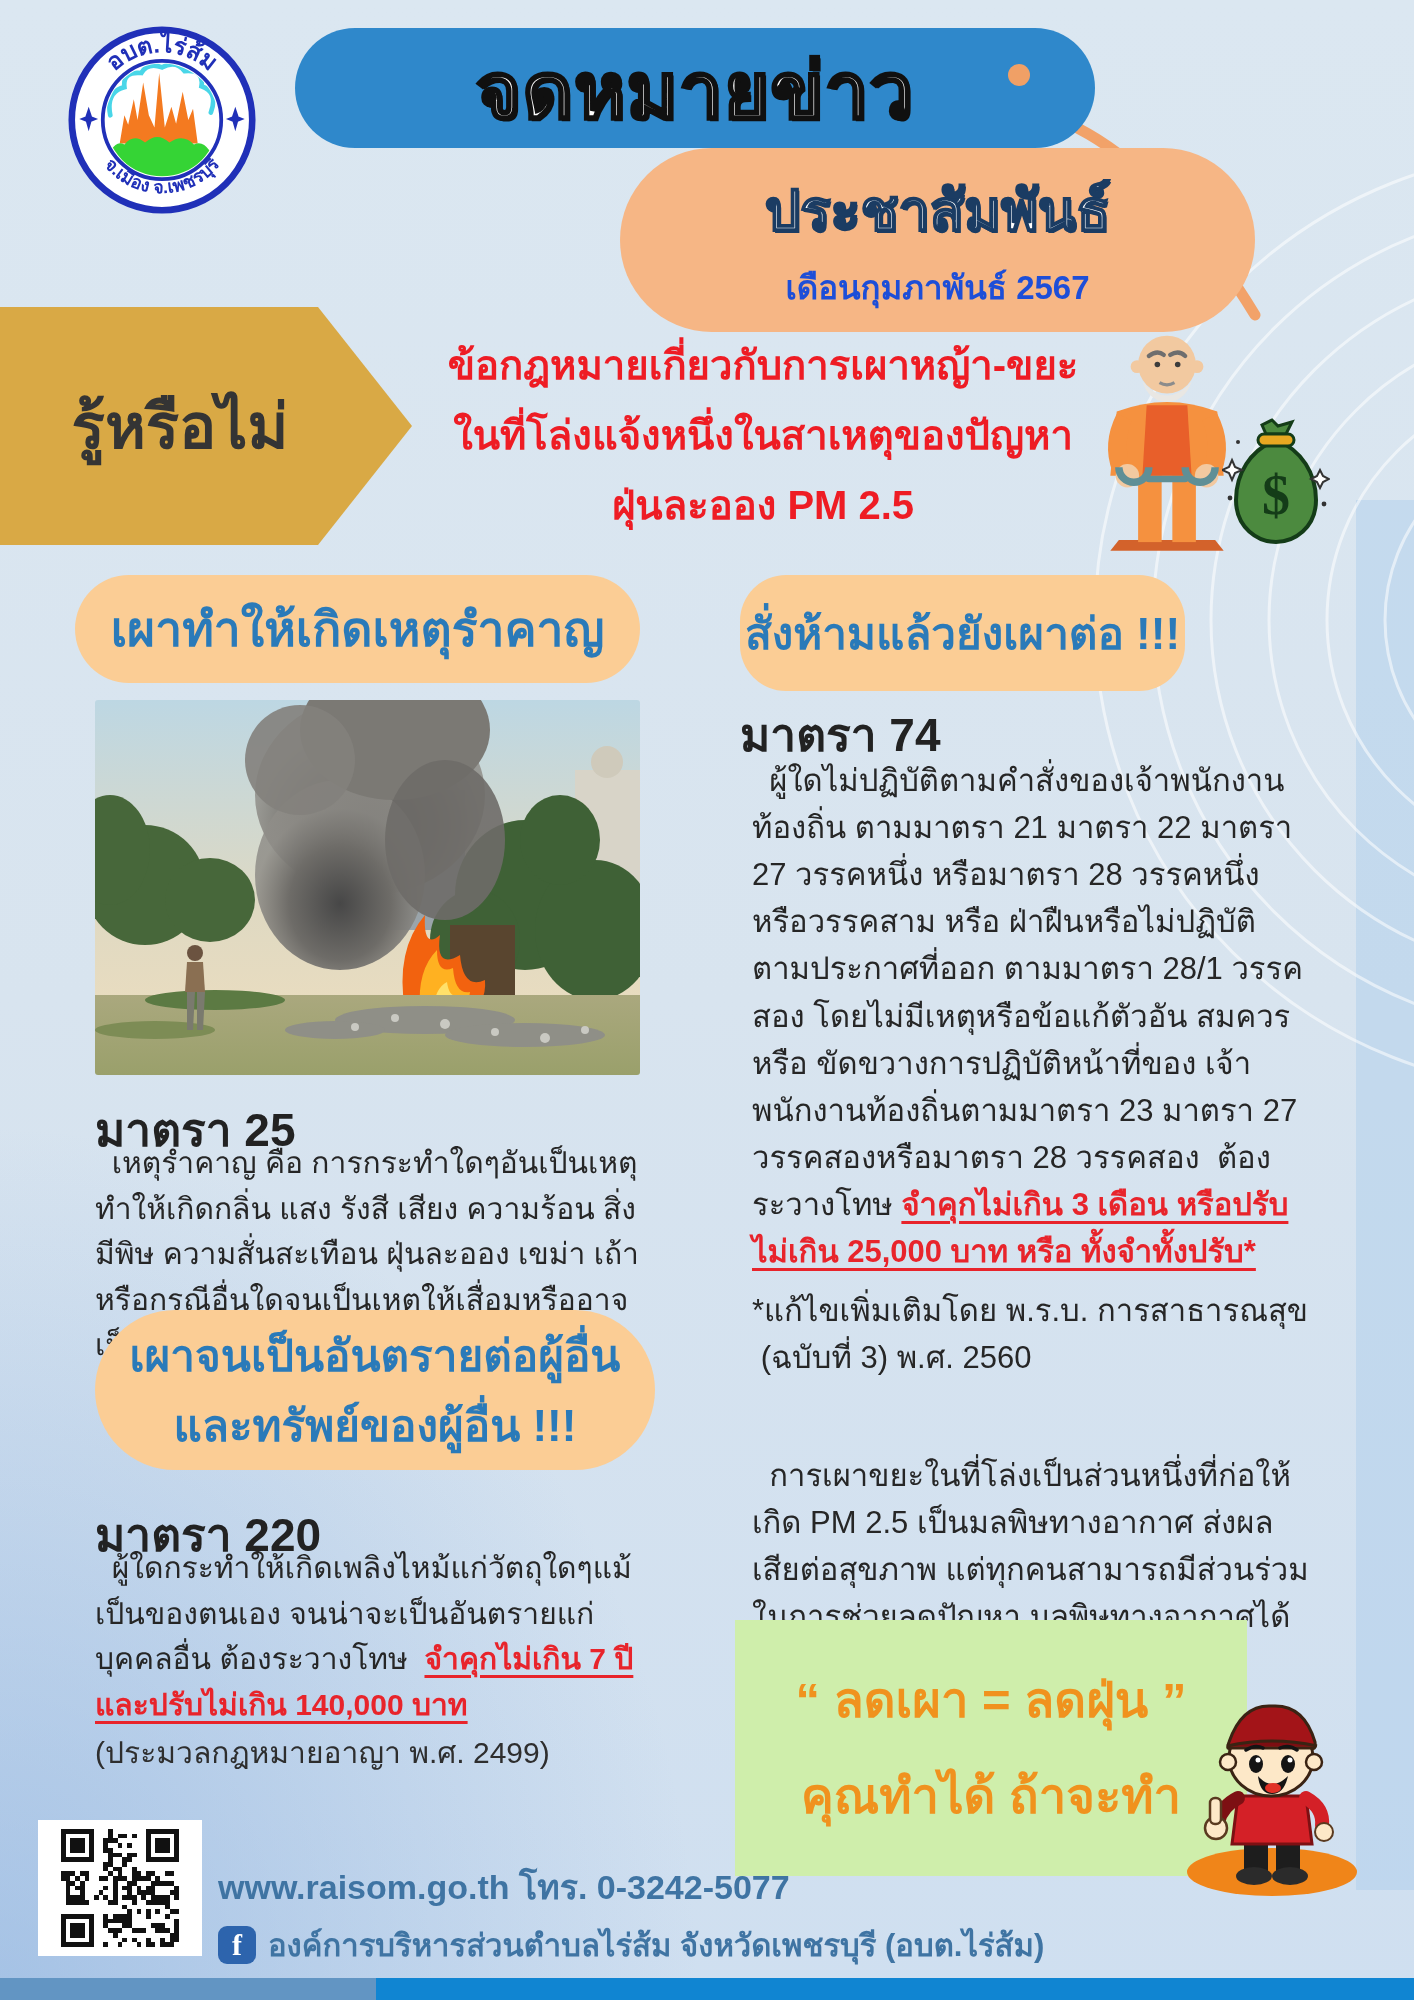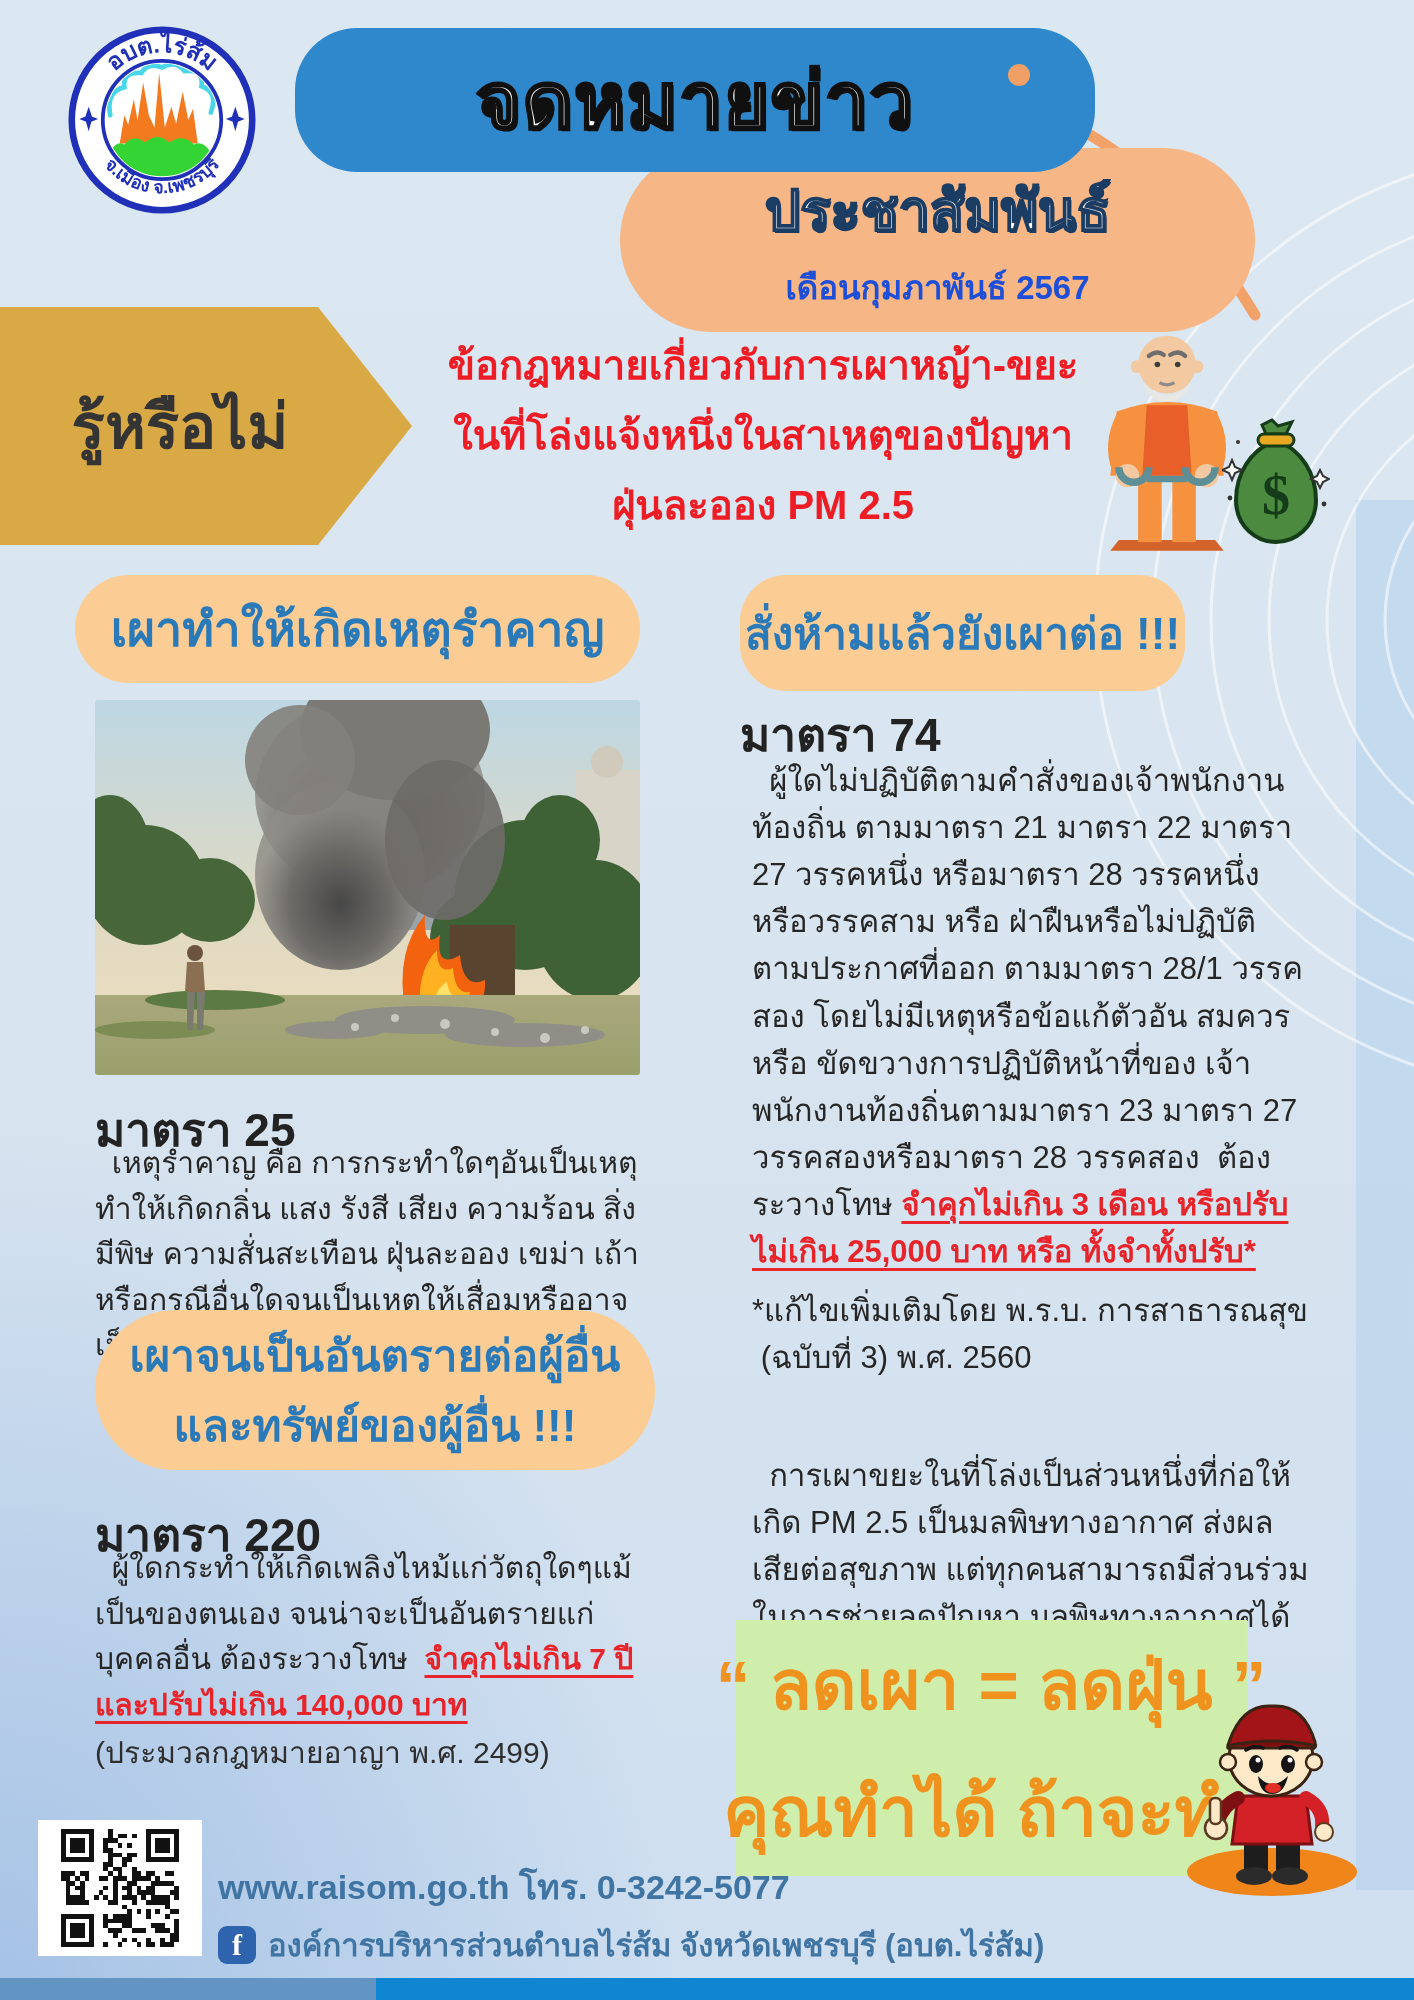--- a/index.html
+++ b/index.html
@@ -7,22 +7,22 @@
     position:relative;width:1414px;height:2000px;overflow:hidden;
     font-family:"Liberation Sans","DejaVu Sans",sans-serif;
     background:linear-gradient(180deg,#dbe7f1 0%,#d8e4ef 50%,#cfdff0 100%);
   }
   .abs{position:absolute;}
   
   .bl-tint{left:0;top:1050px;width:760px;height:950px;
     background:radial-gradient(ellipse at 0% 100%,rgba(130,170,220,.55),rgba(130,170,220,0) 65%);}
   .right-band{left:1356px;top:500px;width:58px;height:1390px;background:rgba(170,205,236,.45);}
   
-  .title-pill{left:295px;top:28px;width:800px;height:144px;border-radius:62px;background:#2f88cb;
-    display:flex;align-items:center;justify-content:center;}
+  .title-pill{left:295px;top:28px;width:800px;height:120px;border-radius:62px;background:#2f88cb;
+    display:flex;align-items:flex-start;justify-content:center;}
   .title-text{font-size:78px;font-weight:800;color:#fff;-webkit-text-stroke:3px #101010;
     text-shadow:2px 2px 0 #101010;letter-spacing:1px;white-space:nowrap;}
   .sub-pill{left:620px;top:148px;width:635px;height:184px;border-radius:92px;background:#f6b685;
     display:flex;flex-direction:column;align-items:center;justify-content:center;gap:6px;}
   .sub-text{font-size:56px;font-weight:800;color:#fff;-webkit-text-stroke:2px #1b3c63;
     text-shadow:1.5px 1.5px 0 #1b3c63;white-space:nowrap;}
   .date-text{font-size:33px;font-weight:700;color:#1d4ed8;white-space:nowrap;}
   .orange-dot{left:1008px;top:64px;width:22px;height:22px;border-radius:50%;background:#f0a066;}
   
   .arrow-label{left:0;top:307px;width:420px;height:240px;}
@@ -42,21 +42,21 @@
   .para{font-size:30px;line-height:1.52;color:#262626;white-space:pre-wrap;margin:0;}
   .para-r{font-size:31px;line-height:1.52;color:#262626;white-space:pre-wrap;margin:12px;}
   .red-u{color:#e8242b;font-weight:800;text-decoration:underline;text-decoration-thickness:2.5px;
     text-underline-offset:6px;}
   .src{font-size:30px;color:#2e2e2e;margin:2px 0 0 0;}
   
   .photo{left:95px;top:700px;width:545px;height:375px;border-radius:3px;overflow:hidden;}
   
   .green-box{left:735px;top:1620px;width:512px;height:256px;background:#cfeeab;
     display:flex;flex-direction:column;align-items:center;justify-content:center;gap:18px;}
-  .green-line{font-size:69px;font-weight:800;color:#f0921e;white-space:nowrap;}
+  .green-line{font-size:49px;font-weight:800;color:#f0921e;white-space:nowrap;}
   
   .qr-tile{left:38px;top:1820px;width:164px;height:136px;background:#fff;
     display:flex;align-items:center;justify-content:center;}
   .footer-block{left:218px;top:1860px;width:1100px;color:#3f74a3;}
   .f-line1{font-size:34px;font-weight:800;margin:0 0 6px 0;}
   .f-line2{font-size:31px;font-weight:700;margin:0 0 4px 0;display:flex;align-items:center;gap:12px;}
   .f-line3{font-size:31px;font-weight:700;margin:0;}
   .fb-icon{width:38px;height:38px;border-radius:9px;background:#2d64ad;color:#fff;display:inline-flex;
     align-items:center;justify-content:center;font-size:30px;font-weight:800;font-family:"Liberation Serif",serif;}
   .bar-l{left:0;top:1978px;width:376px;height:22px;background:#6295c3;}

